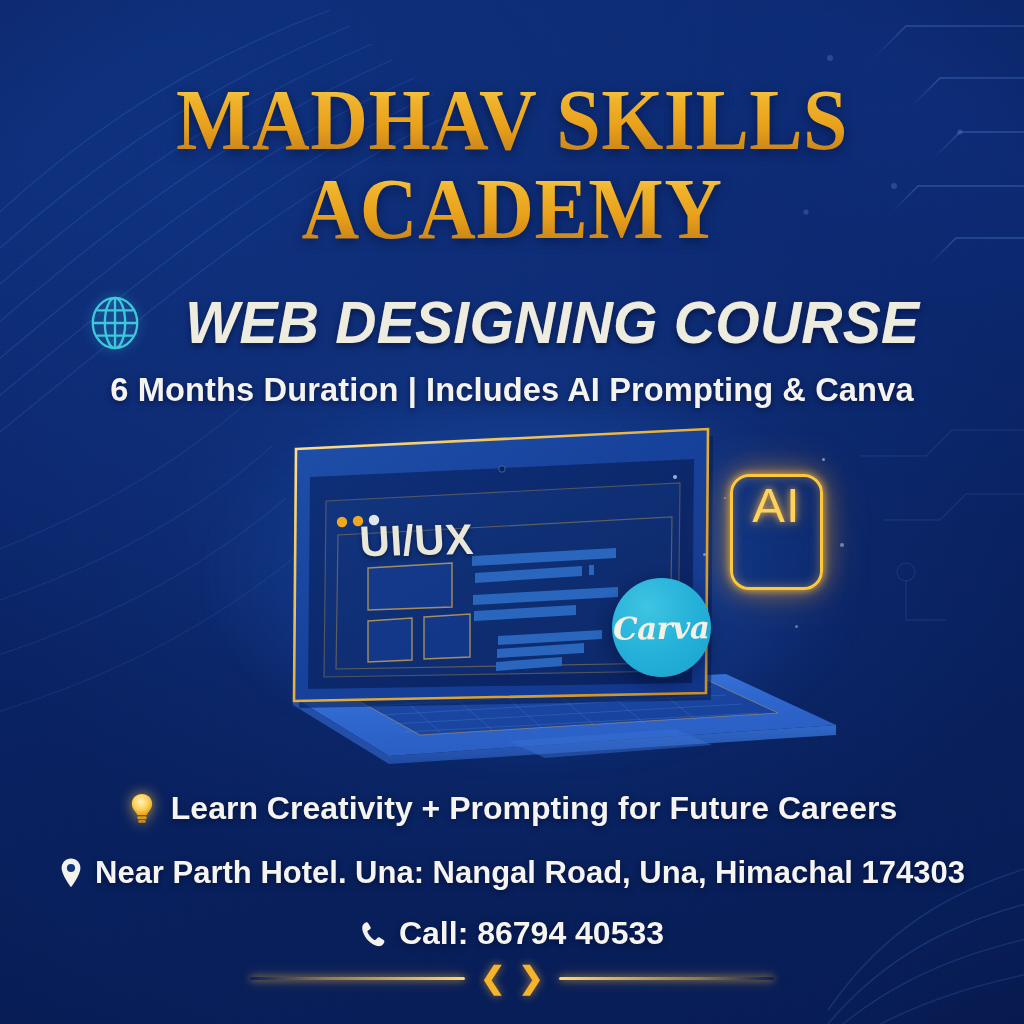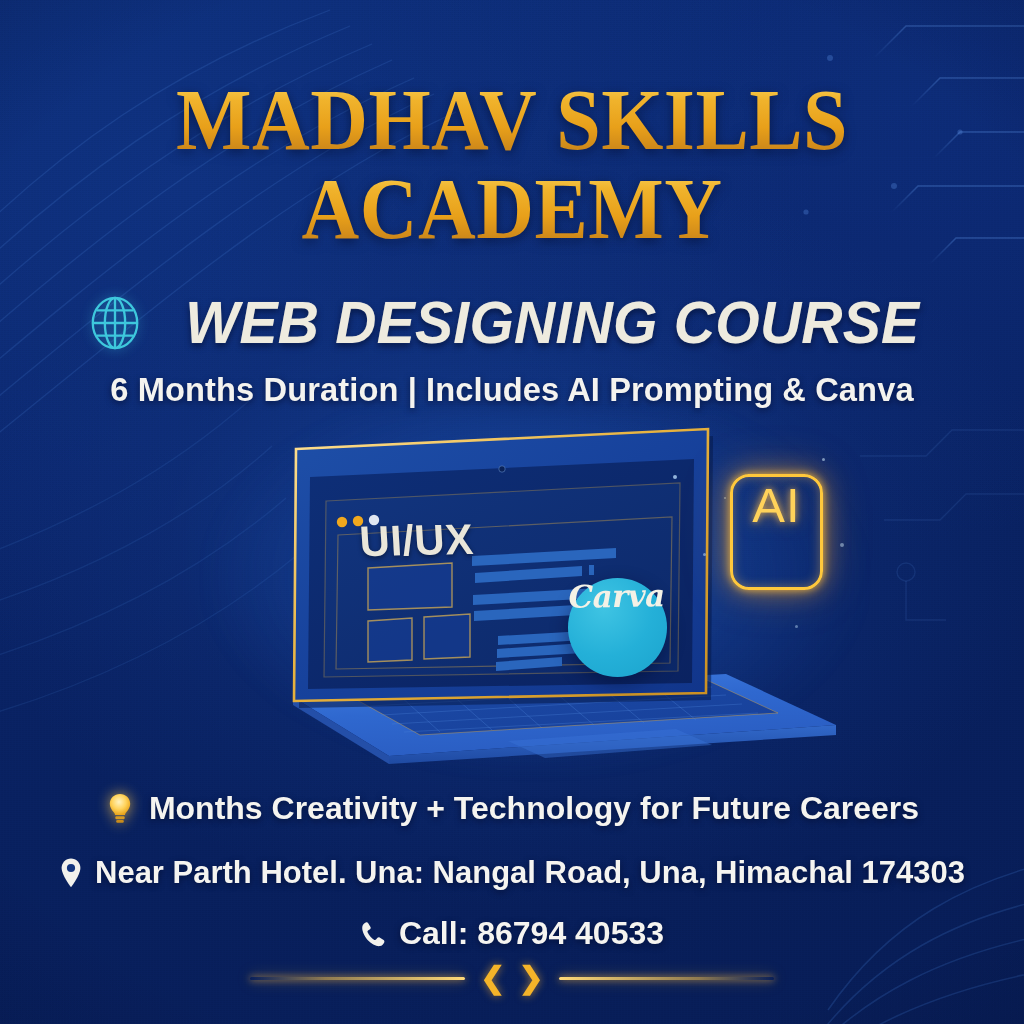--- a/index.html
+++ b/index.html
@@ -144,25 +144,25 @@
     font-size: 49px;
     font-weight: 400;
     color: #ffd25a;
     letter-spacing: 1px;
     text-shadow: 0 0 7px rgba(255,190,70,.9), 0 0 18px rgba(255,170,40,.6);
   }
 
   
   .canva-badge {
     position: absolute;
-    left: 568px; top: 578px;
+    left: 612px; top: 578px;
     width: 99px; height: 99px;
     border-radius: 50%;
     background: radial-gradient(circle at 36% 30%, #3fc4e3 0%, #24b0d8 52%, #1ba3cd 100%);
-    display: flex; justify-content: center;
+    display: flex; align-items: center; justify-content: center;
     box-shadow: 0 6px 18px rgba(2,12,45,.45);
   }
   .canva-badge span {
     font-family: "DejaVu Serif", serif;
     font-style: italic;
     font-weight: 700;
     font-size: 31px;
     color: #f4f1e6;
     letter-spacing: -.6px;
     transform: rotate(-1deg);
@@ -431,21 +431,21 @@
               <stop offset="0%" stop-color="#fff3c0"></stop>
               <stop offset="55%" stop-color="#ffd35c"></stop>
               <stop offset="100%" stop-color="#e8a41c"></stop>
             </radialGradient>
           </defs>
           <path d="M15 2C9.2 2 4.8 6.3 4.8 11.8c0 3.6 1.9 6 3.5 8 .9 1.1 1.6 2 1.8 3.1h9.8c.2-1.1.9-2 1.8-3.1 1.6-2 3.5-4.4 3.5-8C25.2 6.3 20.8 2 15 2z" fill="url(#bulbG)"></path>
           <rect x="10.4" y="24.2" width="9.2" height="3" rx="1" fill="#d79a22"></rect>
           <rect x="11.2" y="28" width="7.6" height="2.8" rx="1.2" fill="#c98c1c"></rect>
         </svg>
       </span>
-      <span>Months Creativity + Technology for Future Careers</span>
+      <span>Learn Creativity + Prompting for Future Careers</span>
     </div>
 
     <div class="f-line l2">
       <span class="f-ico">
         <svg width="24" height="32" viewBox="0 0 24 32">
           <path d="M12 1.5C6.8 1.5 2.6 5.7 2.6 10.9c0 7 9.4 19.2 9.4 19.2s9.4-12.2 9.4-19.2C21.4 5.7 17.2 1.5 12 1.5z" fill="#f2f1ec"></path>
           <circle cx="12" cy="11" r="4.1" fill="#13357f"></circle>
         </svg>
       </span>
       <span>Near Parth Hotel. Una: Nangal Road, Una, Himachal 174303</span>

